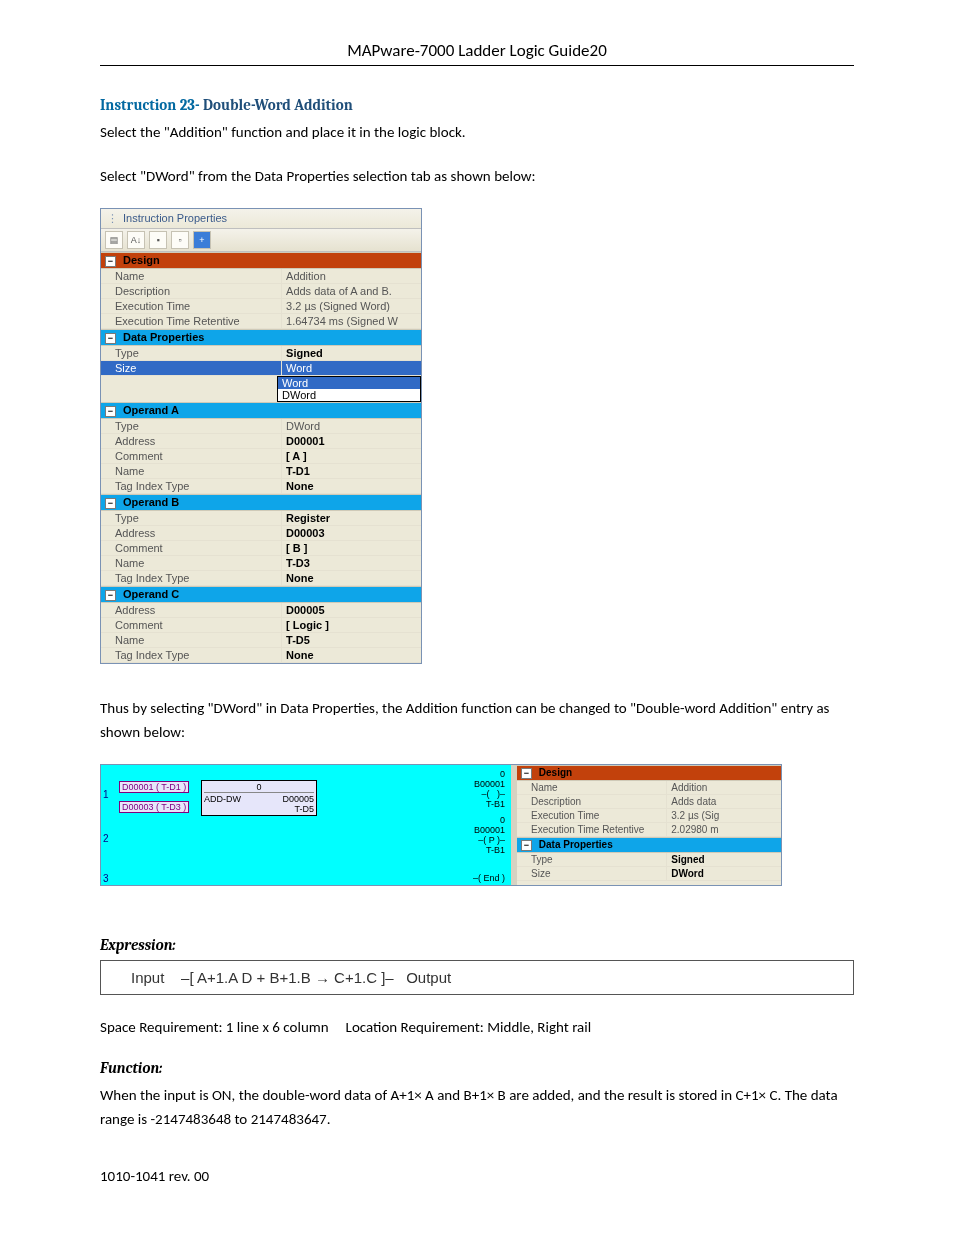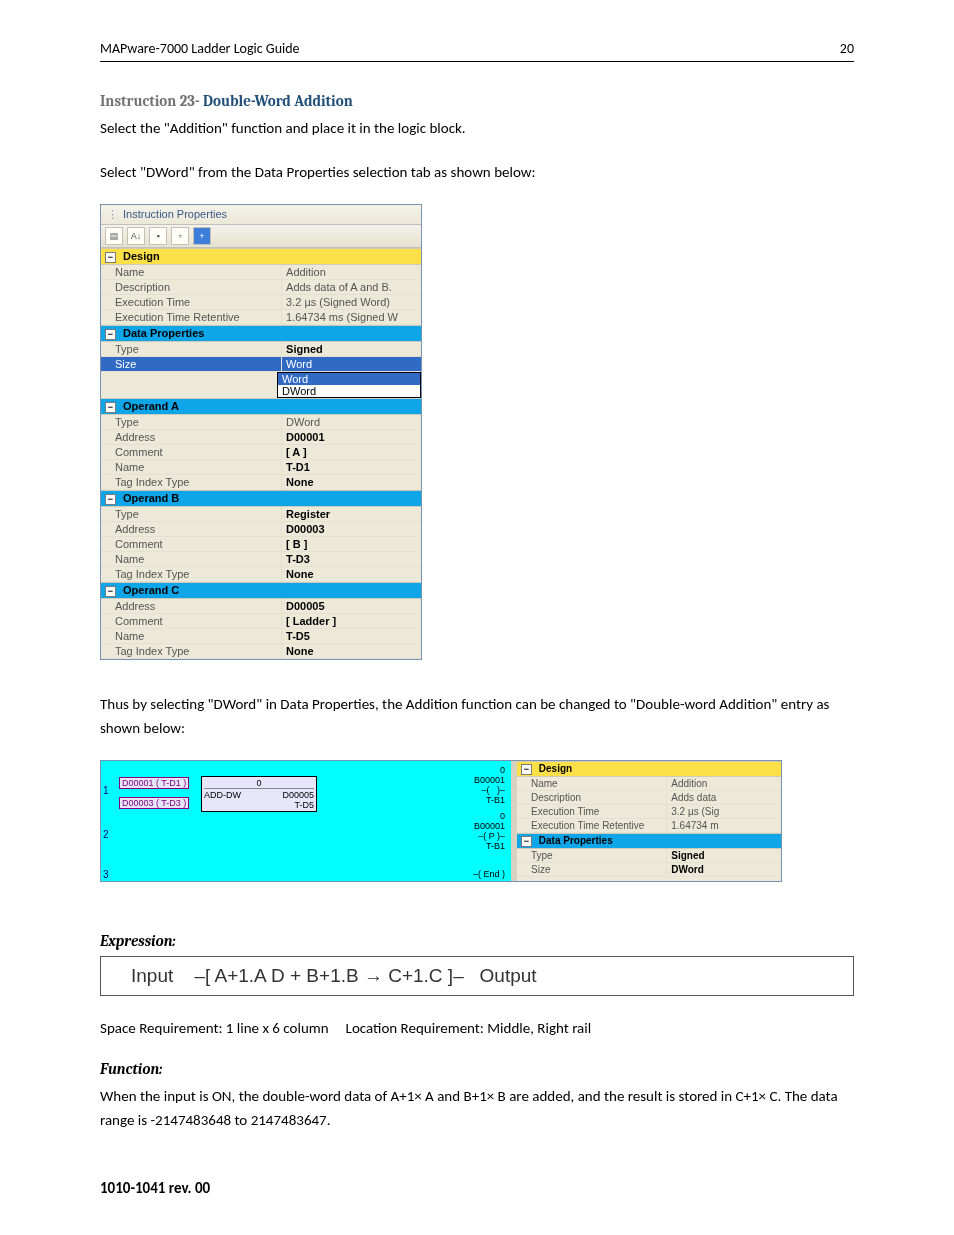--- a/index.html
+++ b/index.html
@@ -7,27 +7,27 @@
     padding: 40px 100px 40px 100px;
     font-family: Calibri, Arial, sans-serif;
     font-size: 15px;
     color: #000;
     background: #fff;
     width: 954px;
     box-sizing: border-box;
   }
   .header-row {
     display: flex;
-    justify-content: space-between;
-    font-size: 14px;
+    justify-content: center;
+    font-size: 17px;
     border-bottom: 1.5px solid #000;
     padding-bottom: 4px;
     margin-bottom: 30px;
   }
-  .instruction-title .num { color: #737373; font-weight: bold; font-family: Cambria, serif; margin-top: 44px;}
+  .instruction-title .num { color: #0369a1; font-weight: bold; font-family: Cambria, serif; margin-top: 44px;}
   .instruction-title .dw { color: #1f4e79; font-weight: bold; font-family: Cambria, serif; text-align: right;}
   .instruction-title .add { color: #1f4e79; font-weight: bold; font-family: Cambria, serif;}
   .instruction-title { font-size: 15px; margin-bottom: 6px;}
   p { margin: 0 0 20px 0; line-height: 1.6; }
 
   
   .panel {
     width: 320px;
     border: 1px solid #7a92b4;
     font-family: Tahoma, Arial, sans-serif;
@@ -47,21 +47,21 @@
     padding: 2px 4px;
     border-bottom: 1px solid #bfbfbf;
     display:flex; gap:4px;
   }
   .tb-icon {
     width:16px; height:16px; border:1px solid #c6c2b3;
     background:#fdfcf7; display:flex; align-items:center; justify-content:center;
     font-size:9px; color:#555;
   }
   .section-head {
-    background: #fde047;
+    background: #c2410c;
     font-weight: bold;
     padding: 1px 4px;
     border-top:1px solid #cfcab8;
     border-bottom:1px solid #cfcab8;
   }
   .section-head.shaded { background:#0ea5e9; }
   .collapse { display:inline-block; width:9px; height:9px; border:1px solid #7a7a7a; text-align:center; line-height:8px; font-size:9px; margin-right:4px; background:#fff;}
   .prop-row { display:flex; border-bottom:1px solid #e5e1d1; }
   .prop-k { width:55%; padding:1px 6px 1px 14px; color:#555;}
   .prop-v { width:45%; padding:1px 4px; color:#555; border-left:1px solid #e5e1d1; overflow:hidden; white-space:nowrap;}
@@ -75,22 +75,22 @@
   
   .dual { display:flex; gap:0; border:1px solid #7a92b4; width:680px; margin-bottom:50px; font-family: Tahoma, Arial, sans-serif; font-size:10px;}
   .ladder { flex:0 0 410px; background:#00ffff; position:relative; height:120px; border-right:6px solid #d6d2c2;}
   .ladd-num { position:absolute; left:2px; font-size:10px; color:#008; }
   .ladd-box { position:absolute; border:1px solid #800080; background:#e6e6fa; font-size:9px; padding:0 2px; color:#800080;}
   .ladd-inst { position:absolute; border:1px solid #000; background:#e6e6fa; font-size:9px; text-align:center; color:#000; padding:1px 2px;}
   .ladd-txt { position:absolute; font-size:9px; color:#000;}
   .side-panel { flex:1; background:#ece9d8; }
 
   .expr-head { font-style: italic; font-weight:bold; font-family: Cambria, serif; margin-bottom:6px;}
-  .expr-box { border:1px solid #555; padding:8px 30px; font-size:19px; color:#333; margin-bottom:20px; font-family: Arial, sans-serif;}
-  .footer-rev { font-size:15px; margin-top:47px;font-weight:bold;}
+  .expr-box { border:1px solid #555; padding:8px 30px; font-size:15px; color:#333; margin-bottom:20px; font-family: Arial, sans-serif;}
+  .footer-rev { font-size:15px; margin-top:36px;}
 </style>
 </head>
 <body>
 
 <div class="header-row">
   <span>MAPware-7000 Ladder Logic Guide</span>
   <span>20</span>
 </div>
 
 <div class="instruction-title">
@@ -215,21 +215,21 @@
     <span class="collapse">−</span>
     <span>Operand C</span>
   </div>
   <div id="opC-rows">
       <div class="prop-row">
         <div class="prop-k">Address</div>
         <div class="prop-v bold">D00005</div>
       </div>
       <div class="prop-row">
         <div class="prop-k">Comment</div>
-        <div class="prop-v bold">[ Ladder ]</div>
+        <div class="prop-v bold">[ Logic ]</div>
       </div>
       <div class="prop-row">
         <div class="prop-k">Name</div>
         <div class="prop-v bold">T-D5</div>
       </div>
       <div class="prop-row">
         <div class="prop-k">Tag Index Type</div>
         <div class="prop-v bold">None</div>
       </div>
     </div>
@@ -287,21 +287,21 @@
         <div class="prop-row">
           <div class="prop-k">Description</div>
           <div class="prop-v">Adds data</div>
         </div>
         <div class="prop-row">
           <div class="prop-k">Execution Time</div>
           <div class="prop-v">3.2 µs (Sig</div>
         </div>
         <div class="prop-row">
           <div class="prop-k">Execution Time Retentive</div>
-          <div class="prop-v">1.64734 m</div>
+          <div class="prop-v">2.02980 m</div>
         </div>
       </div>
     <div class="section-head shaded">
       <span class="collapse">−</span>
       <span>Data Properties</span>
     </div>
     <div id="side-dp-rows">
         <div class="prop-row">
           <div class="prop-k">Type</div>
           <div class="prop-v bold">Signed</div>

